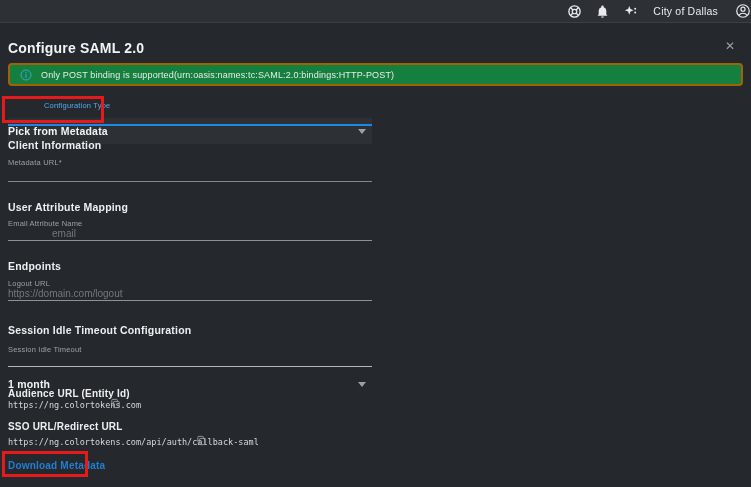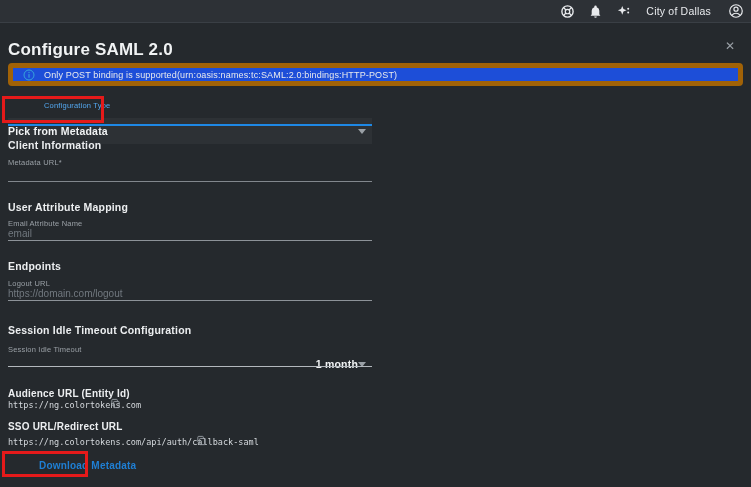--- a/index.html
+++ b/index.html
@@ -3,36 +3,36 @@
 <meta charset="utf-8">
 <style>
   * { margin:0; padding:0; box-sizing:border-box; }
   body { background:#1b1e21; font-family:"Liberation Sans", sans-serif; }
   .screen { position:relative; width:751px; height:487px; background:#25292d; overflow:hidden; }
 
   
   .topbar {
     position:absolute; top:0; left:0; width:751px; height:23px;
     background:#2d3136; border-bottom:1px solid #3a3f45;
-    display:flex; align-items:center; justify-content:flex-end; gap:13px; padding-right:7px;
+    display:flex; align-items:center; justify-content:flex-end; gap:13px; 
   }
   .topbar .icon-btn { display:flex; align-items:center; justify-content:center; cursor:pointer; }
   .tenant-name { color:#e8eaed; font-size:10.5px; margin:0 4px 0 2px; letter-spacing:.2px; }
 
   
   .dialog-title {
-    position:absolute; left:8px; top:40px; color:#f1f3f4; font-size:17px; font-weight:bold; letter-spacing:.2px;
+    position:absolute; left:8px; top:40px; color:#f1f3f4; font-size:14px; font-weight:bold; letter-spacing:.2px;
   }
   .close-btn {
     position:absolute; right:16px; top:39px; color:#9aa0a6; font-size:12px; cursor:pointer; line-height:14px;
   }
 
   .banner {
     position:absolute; left:8px; top:63px; width:735px; height:23px;
-    background:#1d4ed8; border:5px solid #a16207; border-radius:4px;
+    background:#15803d; border:2px solid #a16207; border-radius:4px;
     display:flex; align-items:center; gap:9px; padding-left:10px;
   }
   .banner-text { color:#e8eaed; font-size:9px; letter-spacing:.15px; }
 
   
   .fld-label { position:absolute; left:8px; font-size:7.5px; color:#9aa0a6; letter-spacing:.2px; }
   .section-h { position:absolute; left:8px; color:#eceef0; font-size:10.5px; font-weight:bold; letter-spacing:.2px; }
   .underline { position:absolute; left:8px; width:364px; height:1px; background:#82878d; }
   .select-row {
     position:absolute; left:8px; width:364px; height:26px;
@@ -112,31 +112,31 @@
   <div class="underline" style="top:124px; height:2px; background:#1e88e5;"></div>
   <div class="hl-box" style="left:2px; top:96px; width:102px; height:27px;"></div>
 
   <div class="section-h" style="top:139px;">Client Information</div>
   <div class="fld-label" style="top:158px;">Metadata URL*</div>
   <input class="text-input" style="top: 164px;" value="">
   <div class="underline" style="top:181px;"></div>
 
   <div class="section-h" style="top:201px;">User Attribute Mapping</div>
   <div class="fld-label" style="top:219px;">Email Attribute Name</div>
-  <input class="text-input" style="top: 224px;" placeholder="email">
+  <input class="text-input" style="top: 224px; margin-left: 44px;" placeholder="email">
   <div class="underline" style="top:240px; background:#8d9298;"></div>
 
   <div class="section-h" style="top:260px;">Endpoints</div>
   <div class="fld-label" style="top:279px;">Logout URL</div>
   <input class="text-input" style="top: 284px;" placeholder="https://domain.com/logout">
   <div class="underline" style="top:300px; background:#8d9298;"></div>
 
   <div class="section-h" style="top:324px;">Session Idle Timeout Configuration</div>
   <div class="fld-label" style="top:345px;">Session Idle Timeout</div>
-  <div class="select-row" style="top:351px; background:transparent;justify-content:flex-end;">
+  <div class="select-row" style="top:371px; background:transparent;">
     <span class="select-value">1 month</span>
     <span class="caret"></span>
   </div>
   <div class="underline" style="top:366px; background:#b3b8bd;"></div>
 
   <div class="section-h" style="top:388px; font-size:10px;">Audience URL (Entity Id)</div>
   <div class="mono-url" style="top:400px;">https://ng.colortokens.com</div>
   <span class="copy-btn" style="left:110px; top:398px;">
     <svg viewBox="0 0 24 24" width="11" height="11" fill="none" stroke="#9aa0a6" stroke-width="2">
         <rect x="8" y="7.5" width="12" height="13.5" rx="1.5"></rect>
@@ -146,16 +146,16 @@
 
   <div class="section-h" style="top:421px; font-size:10px;">SSO URL/Redirect URL</div>
   <div class="mono-url" style="top:437px;">https://ng.colortokens.com/api/auth/callback-saml</div>
   <span class="copy-btn" style="left:196px; top:435px;">
     <svg viewBox="0 0 24 24" width="11" height="11" fill="none" stroke="#9aa0a6" stroke-width="2">
         <rect x="8" y="7.5" width="12" height="13.5" rx="1.5"></rect>
         <path d="M16 7.5V4.8a1.8 1.8 0 0 0-1.8-1.8H5.8A1.8 1.8 0 0 0 4 4.8v9.4A1.8 1.8 0 0 0 5.8 16H8"></path>
       </svg>
   </span>
 
-  <a class="link" style="top:460px;margin-left:31px;">Download Metadata</a>
+  <a class="link" style="top:460px;">Download Metadata</a>
   <div class="hl-box" style="left:2px; top:451px; width:86px; height:26px;"></div>
 
 </div>
 
 </body></html>

